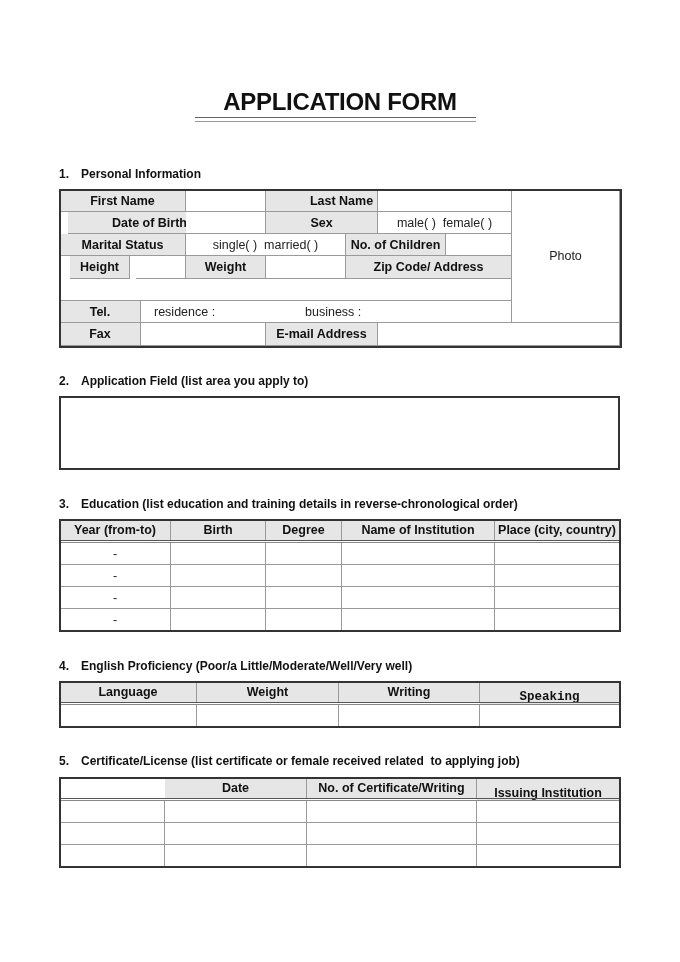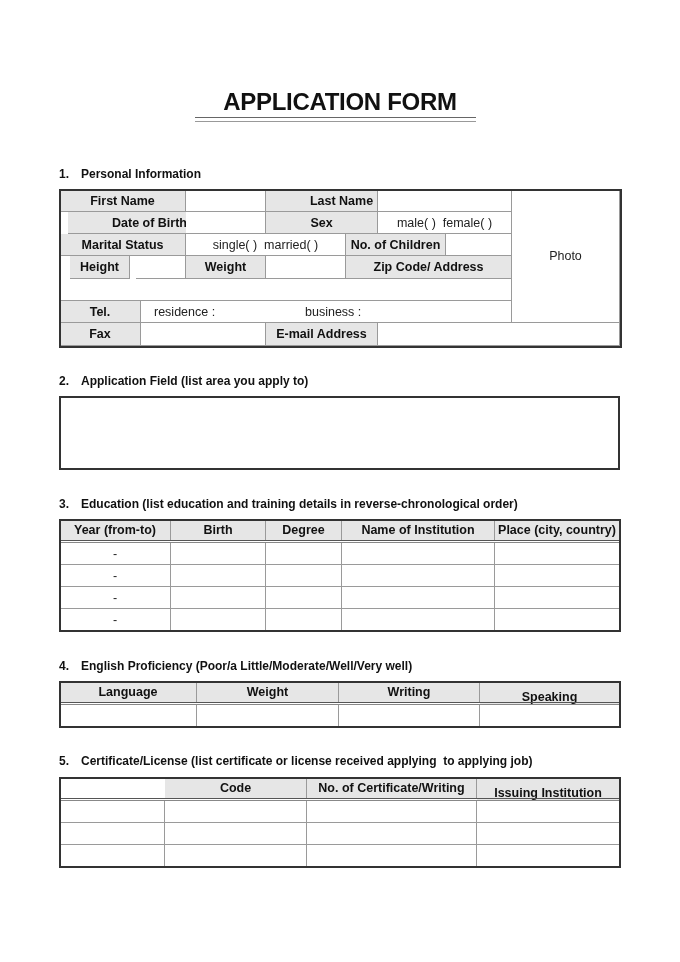--- a/index.html
+++ b/index.html
@@ -120,35 +120,35 @@
       <div class="cell val" style="left: 495px; top: 609px; width: 125px; height: 22px;"></div>
     </div>
     <div class="frame" style="left: 59px; top: 519px; width: 562px; height: 113px;"></div>
   </div>
 
 <div class="section-heading" style="top:659px;"><span class="num">4.</span><span>English Proficiency (Poor/a Little/Moderate/Well/Very well)</span></div>
 <div id="eng-table">
     <div class="cell lbl" style="left: 60px; top: 682px; width: 137px; height: 21px;">Language</div>
     <div class="cell lbl" style="left: 197px; top: 682px; width: 142px; height: 21px;">Weight</div>
     <div class="cell lbl" style="left: 339px; top: 682px; width: 141px; height: 21px;">Writing</div>
-    <div class="cell lbl" style="left: 480px; top: 682px; width: 140px; height: 30px;">Speaking</div>
+    <div class="cell lbl" style="left: 480px; top: 682px; width: 140px; height: 30px; font-family: Liberation Mono, monospace;">Speaking</div>
     <div class="hdr-rule" style="left: 60px; top: 702px; width: 560px;"></div>
     <div>
       <div class="cell val" style="left: 60px; top: 705px; width: 137px; height: 22px;"></div>
       <div class="cell val" style="left: 197px; top: 705px; width: 142px; height: 22px;"></div>
       <div class="cell val" style="left: 339px; top: 705px; width: 141px; height: 22px;"></div>
       <div class="cell val" style="left: 480px; top: 705px; width: 140px; height: 22px;"></div>
     </div>
     <div class="frame" style="left: 59px; top: 681px; width: 562px; height: 47px;"></div>
   </div>
 
-<div class="section-heading" style="top:754px;"><span class="num">5.</span><span>Certificate/License (list certificate or license received applying  to applying job)</span></div>
+<div class="section-heading" style="top:754px;"><span class="num">5.</span><span>Certificate/License (list certificate or female received related  to applying job)</span></div>
 <div id="cert-table">
     <div class="cell lbl" style="left: 60px; top: 778px; width: 105px; height: 21px; margin-top: 24px;">Date of Issue</div>
-    <div class="cell lbl" style="left: 165px; top: 778px; width: 142px; height: 21px;">Code</div>
+    <div class="cell lbl" style="left: 165px; top: 778px; width: 142px; height: 21px;">Date</div>
     <div class="cell lbl" style="left: 307px; top: 778px; width: 170px; height: 21px;">No. of Certificate/Writing</div>
     <div class="cell lbl" style="left: 477px; top: 778px; width: 143px; height: 30px;">Issuing Institution</div>
     <div class="hdr-rule" style="left: 60px; top: 798px; width: 560px;"></div>
     <div>
       <div class="cell val" style="left: 60px; top: 801px; width: 105px; height: 22px;"></div>
       <div class="cell val" style="left: 165px; top: 801px; width: 142px; height: 22px;"></div>
       <div class="cell val" style="left: 307px; top: 801px; width: 170px; height: 22px;"></div>
       <div class="cell val" style="left: 477px; top: 801px; width: 143px; height: 22px;"></div>
     </div>
     <div>

